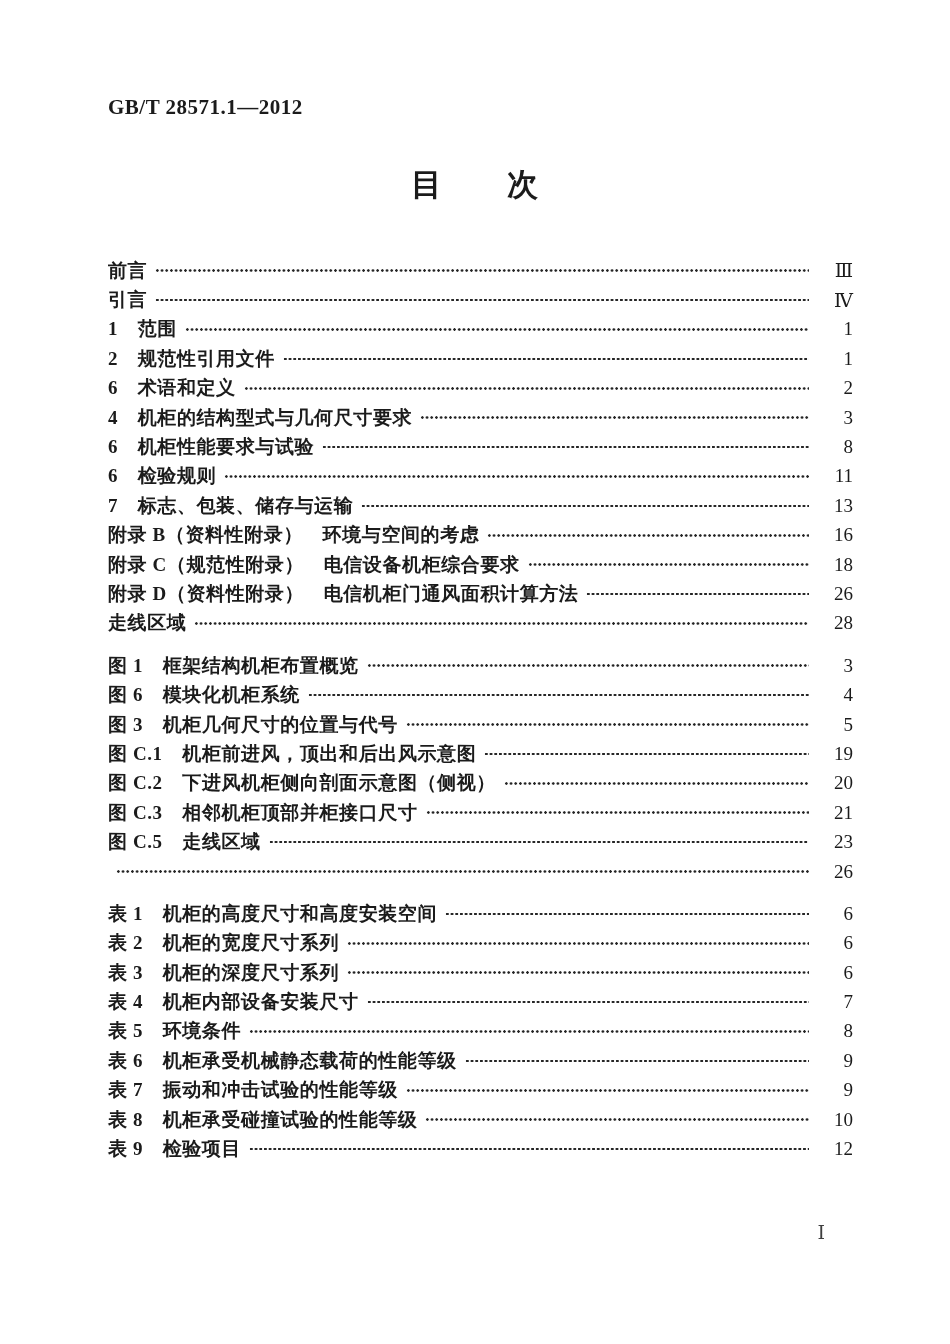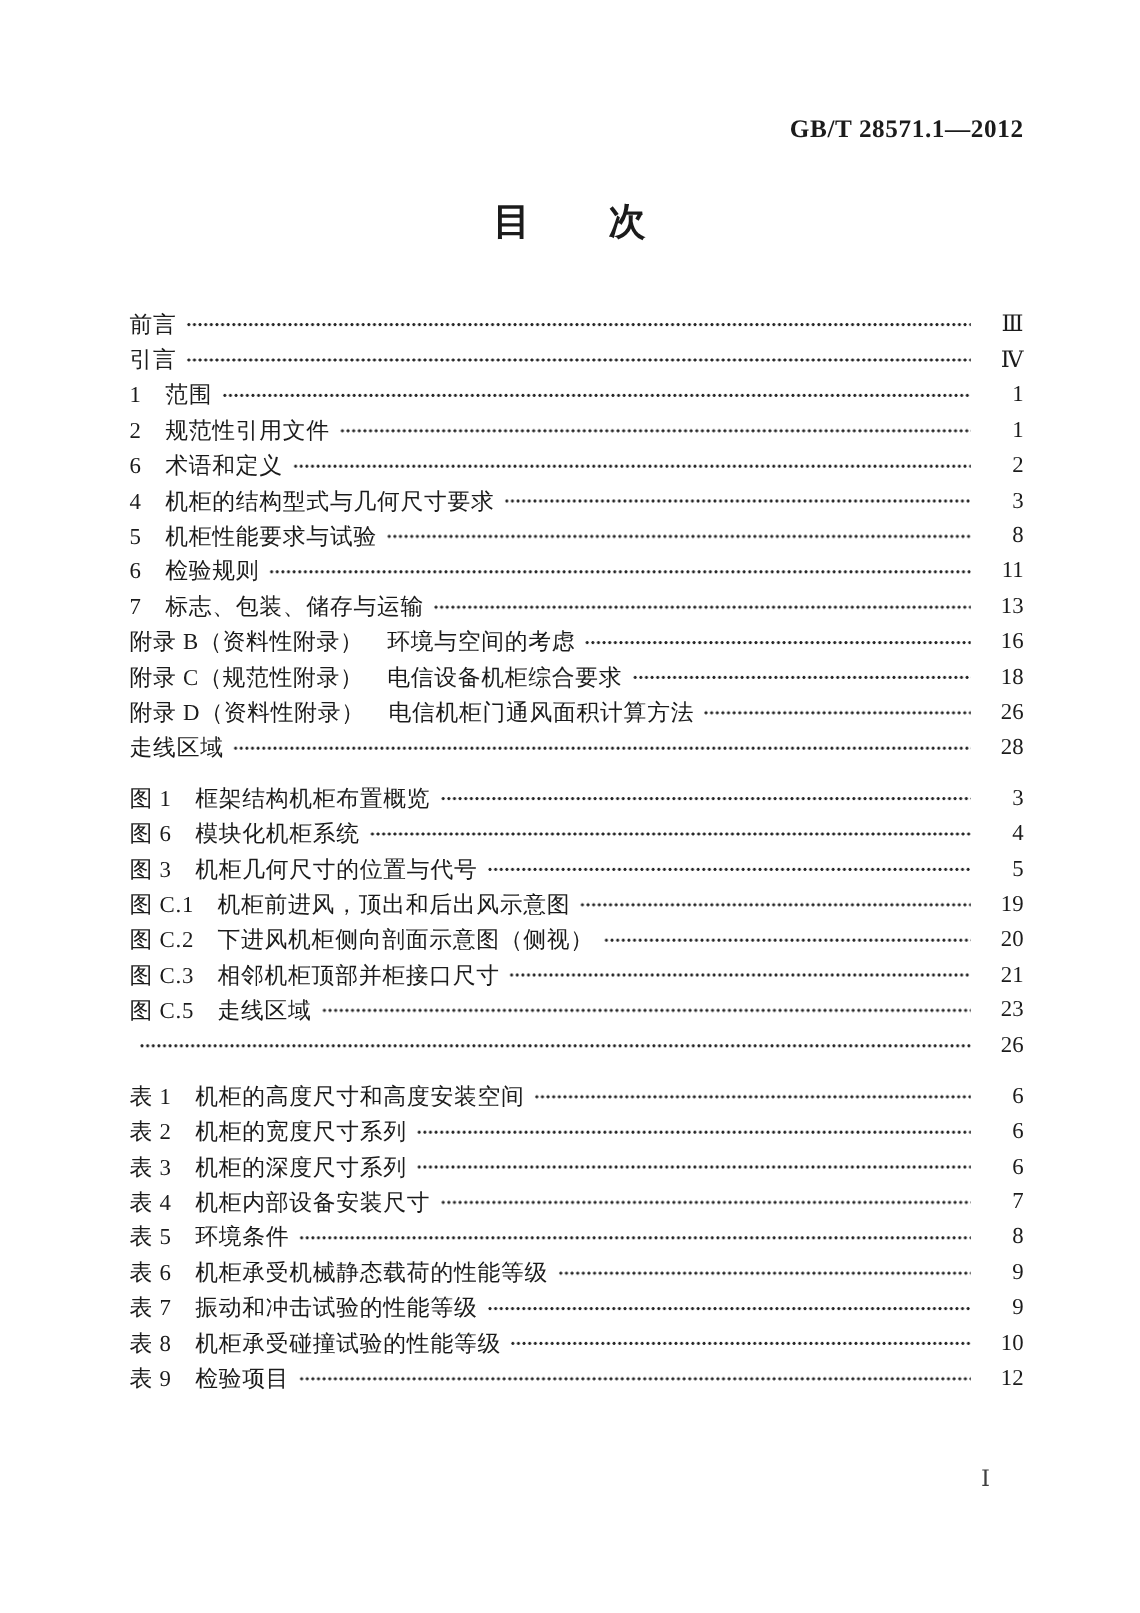--- a/index.html
+++ b/index.html
@@ -14,21 +14,20 @@
     background: #ffffff;
     overflow: hidden;
     font-family: "Liberation Serif", "DejaVu Serif", serif;
     color: #1b1b1b;
   }
   .doc-header {
     position: absolute;
     top: 95px;
     left: 108px;
     width: 745px;
-    text-align: right;
   }
   .std-num {
     font-weight: bold;
     font-size: 21px;
     letter-spacing: 0.5px;
     white-space: pre;
   }
   .doc-title {
     position: absolute;
     top: 164px;
@@ -52,20 +51,21 @@
   .toc-row {
     display: flex;
     align-items: center;
     height: 29.4px;
     font-size: 19px;
   }
   .toc-label {
     flex: 0 0 auto;
     letter-spacing: 0.6px;
     white-space: pre;
+    font-weight: bold;
   }
   .toc-dots {
     flex: 1 1 auto;
     height: 100%;
     margin: 0 8px 0 8px;
     background-image: radial-gradient(circle, #242424 1.05px, rgba(0,0,0,0) 1.5px);
     background-size: 4.7px 100%;
     background-repeat: repeat-x;
   }
   .toc-page {
@@ -122,21 +122,21 @@
           <span class="toc-label">6　术语和定义</span>
           <span class="toc-dots"></span>
           <span class="toc-page">2</span>
         </div>
         <div class="toc-row">
           <span class="toc-label">4　机柜的结构型式与几何尺寸要求</span>
           <span class="toc-dots"></span>
           <span class="toc-page">3</span>
         </div>
         <div class="toc-row">
-          <span class="toc-label">5　机柜性能要求与试验</span>
+          <span class="toc-label">6　机柜性能要求与试验</span>
           <span class="toc-dots"></span>
           <span class="toc-page">8</span>
         </div>
         <div class="toc-row">
           <span class="toc-label">6　检验规则</span>
           <span class="toc-dots"></span>
           <span class="toc-page">11</span>
         </div>
         <div class="toc-row">
           <span class="toc-label">7　标志、包装、储存与运输</span>

